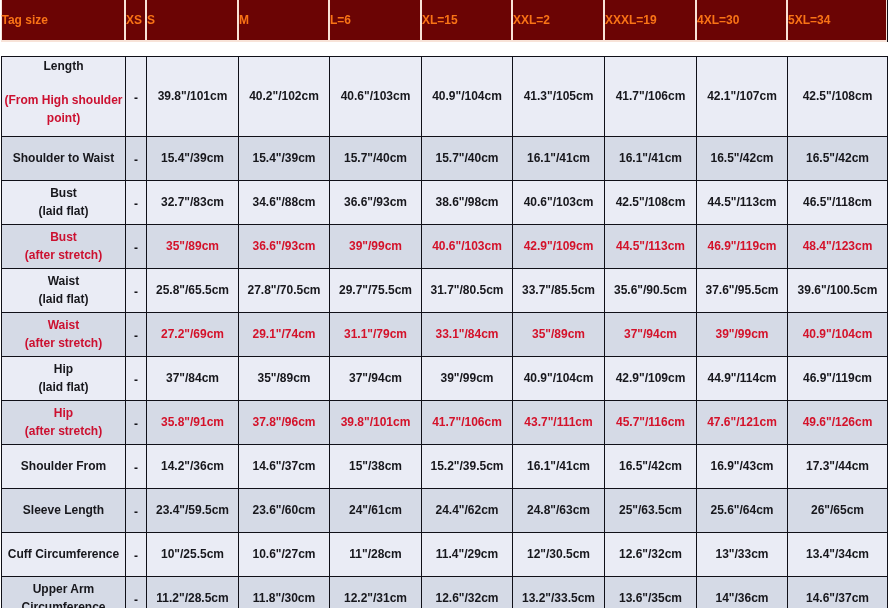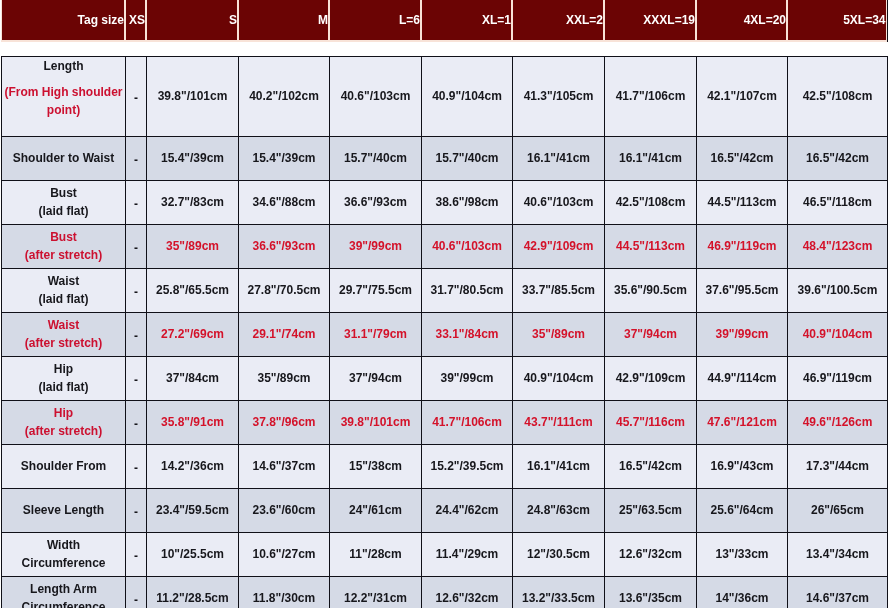--- a/index.html
+++ b/index.html
@@ -25,30 +25,30 @@
     position: absolute;
     left: 0.5px;
     top: 0;
     border-collapse: collapse;
     table-layout: fixed;
     width: 886px;
     border-spacing: 0;
   }
   table.head-table th {
     background: #6b0404;
-    color: #ffffff;
+    color: #f97316;
     border: 2px solid #f8e3d8;
     border-top: none;
     border-bottom: none;
     height: 27px;
     font-size: 12px;
     font-weight: bold;
     line-height: 14px;
     vertical-align: top;
-    text-align: right;
+    text-align: left;
     padding: 13px 0 0 0;
     white-space: nowrap;
     overflow: visible;
   }
   table.head-table th:first-child { border-left-width: 1px; }
   table.head-table th:last-child { border-right-width: 1px; }
   #head-underline {
     position: absolute;
     left: 1px; top: 40px;
     width: 886px; height: 2px;
@@ -87,21 +87,21 @@
   tbody tr.odd td { background: #eaecf5; }
   tbody tr.even td { background: #d5dae6; margin-top: 24px; }
   tbody tr td { height: 43px; }
   tbody tr.first-row td { height: 79px; }
   table.size-chart td span.v { position: relative; top: -1px; }
   table.size-chart td.dash span.v { top: 1px; }
   table.size-chart td.label { white-space: normal; padding: 0 2px; }
   table.size-chart td.label div { line-height: 18px; white-space: normal; position: relative; top: -1px; }
   table.size-chart tr.first-row td.label div { top: 0; }
   table.size-chart tr.first-row td.label { vertical-align: top; }
-  table.size-chart tr.first-row td.label div.gap-above { margin-top: 8px; }
+  table.size-chart tr.first-row td.label div.gap-above { margin-top: 16px; }
   .red { color: #cc1030; }
   table.size-chart td.red-val { color: #d4122a; }
 </style>
 </head>
 <body>
 
 <div id="chart-wrap">
   <table class="head-table">
     <colgroup>
       <col style="width:124px">
@@ -115,24 +115,24 @@
         <col style="width:91px">
       <col style="width:99px">
     </colgroup>
     <thead>
       <tr id="header-row">
           <th>Tag size</th>
           <th>XS</th>
           <th>S</th>
           <th>M</th>
           <th>L=6</th>
-          <th>XL=1</th>
+          <th>XL=15</th>
           <th>XXL=2</th>
           <th>XXXL=19</th>
-          <th>4XL=20</th>
+          <th>4XL=30</th>
           <th>5XL=34</th>
         </tr>
     </thead>
   </table>
   <div id="head-underline"></div>
   <div id="head-right-edge"></div>
   <table class="size-chart">
     <colgroup>
       <col style="width:124px">
         <col style="width:21px">
@@ -288,35 +288,35 @@
           <td><span class="v">23.6"/60cm</span></td>
           <td><span class="v">24"/61cm</span></td>
           <td><span class="v">24.4"/62cm</span></td>
           <td><span class="v">24.8"/63cm</span></td>
           <td><span class="v">25"/63.5cm</span></td>
           <td><span class="v">25.6"/64cm</span></td>
           <td><span class="v">26"/65cm</span></td>
         </tr>
         <tr class="odd">
           <td class="label">
-            <div class="">Width Circumference</div>
+            <div class="">Cuff Circumference</div>
           </td>
           <td class="dash"><span class="v">-</span></td>
           <td><span class="v">10"/25.5cm</span></td>
           <td><span class="v">10.6"/27cm</span></td>
           <td><span class="v">11"/28cm</span></td>
           <td><span class="v">11.4"/29cm</span></td>
           <td><span class="v">12"/30.5cm</span></td>
           <td><span class="v">12.6"/32cm</span></td>
           <td><span class="v">13"/33cm</span></td>
           <td><span class="v">13.4"/34cm</span></td>
         </tr>
         <tr class="even">
           <td class="label">
-            <div class="">Length Arm</div>
+            <div class="">Upper Arm</div>
             <div class="">Circumference</div>
           </td>
           <td class="dash"><span class="v">-</span></td>
           <td><span class="v">11.2"/28.5cm</span></td>
           <td><span class="v">11.8"/30cm</span></td>
           <td><span class="v">12.2"/31cm</span></td>
           <td><span class="v">12.6"/32cm</span></td>
           <td><span class="v">13.2"/33.5cm</span></td>
           <td><span class="v">13.6"/35cm</span></td>
           <td><span class="v">14"/36cm</span></td>

